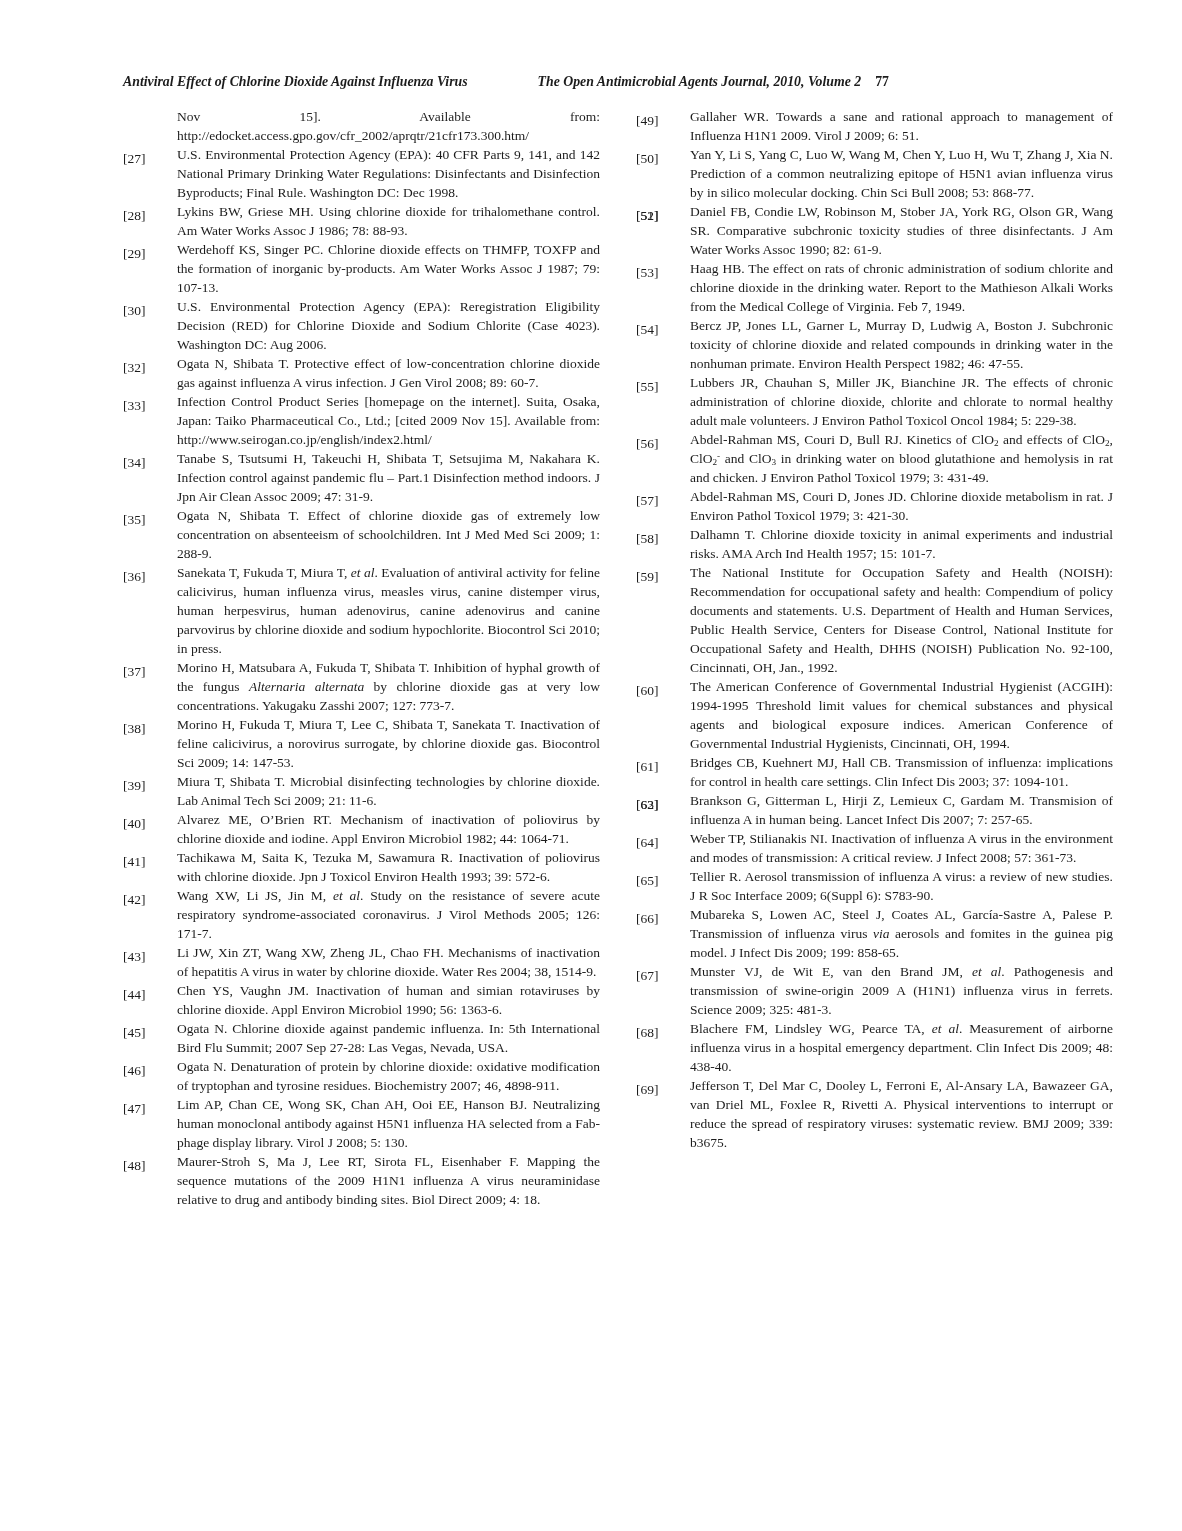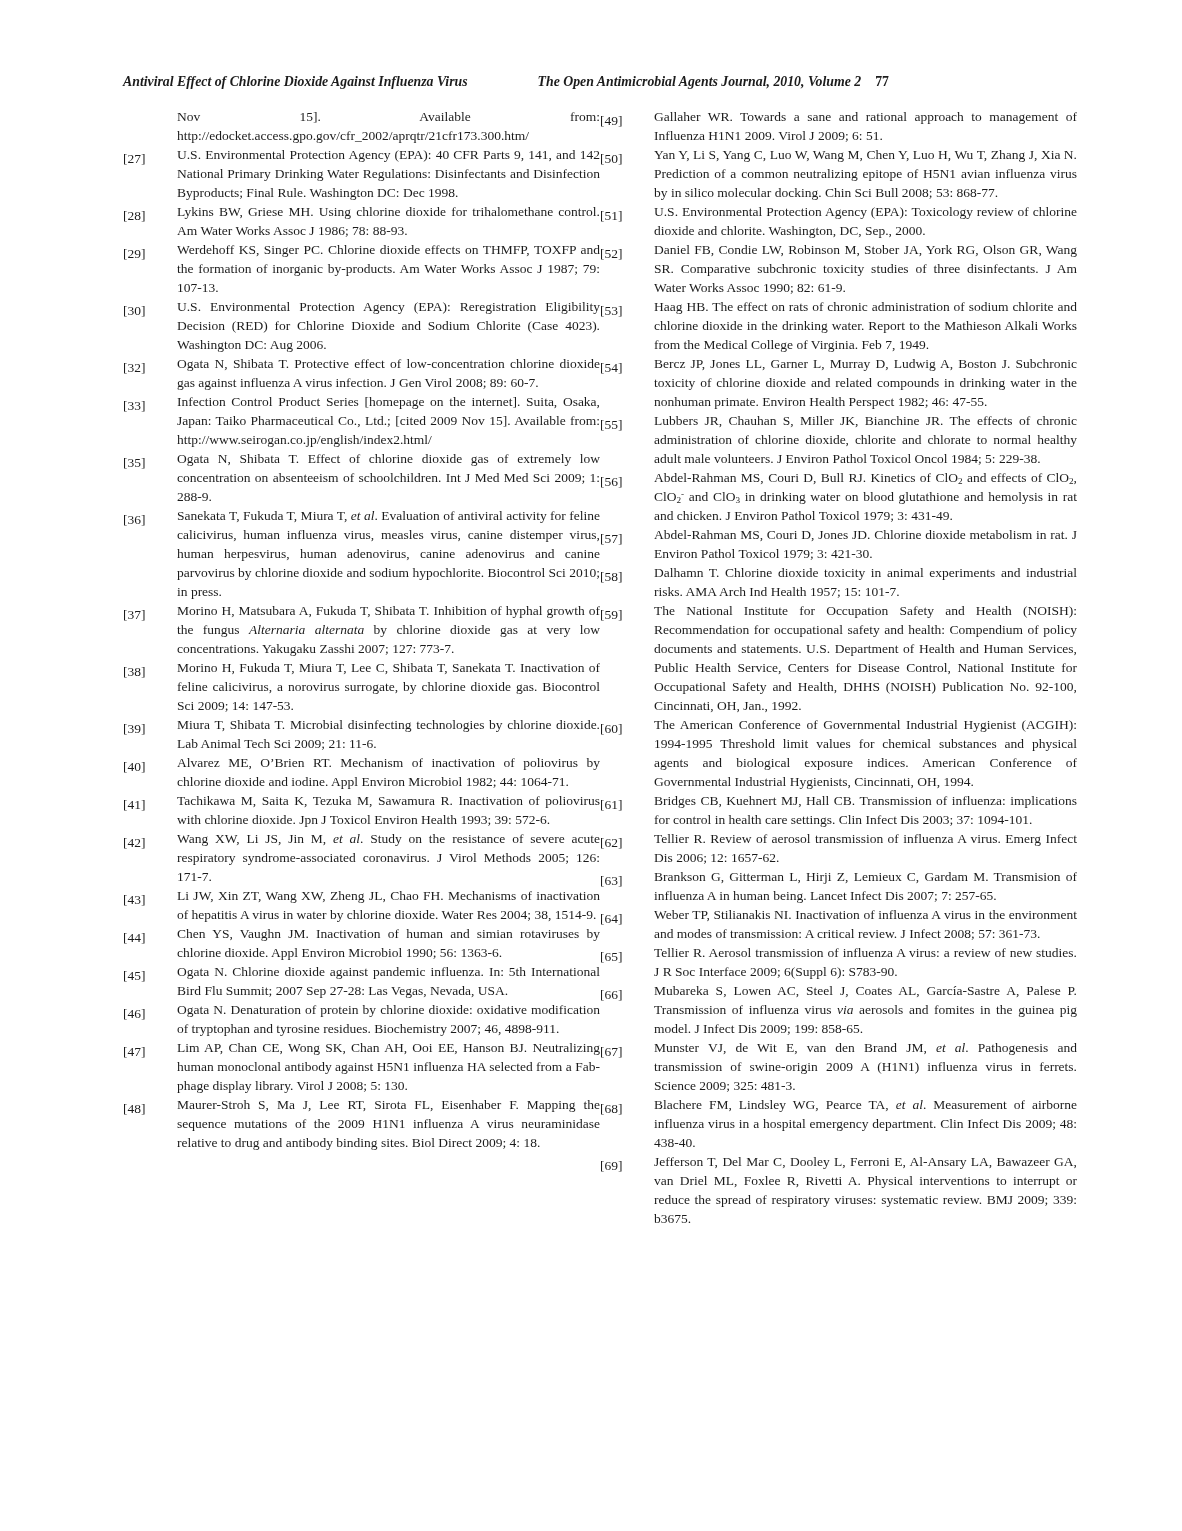--- a/index.html
+++ b/index.html
@@ -34,20 +34,21 @@
   .rh-journal {
     font-style: italic;
     font-weight: bold;
   }
   .rh-page {
     font-weight: bold;
     margin-left: 14px;
   }
   .columns {
     display: flex;
+    gap: 36px;
   }
   .col {
     width: 477px;
     flex: 0 0 477px;
   }
   .ref {
     position: relative;
     padding-left: 54px;
     font-size: 13.5px;
     line-height: 19px;
@@ -79,50 +80,51 @@
   </div>
   <div class="columns">
     <div class="col" id="col-left">
         <div class="ref"><span class="ref-num"></span><span class="ref-text"><span>Nov 15]. Available from: http://edocket.access.gpo.gov/cfr_2002/aprqtr/21cfr173.300.htm/</span></span></div>
         <div class="ref"><span class="ref-num">[27]</span><span class="ref-text"><span>U.S. Environmental Protection Agency (EPA): 40 CFR Parts 9, 141, and 142 National Primary Drinking Water Regulations: Disinfectants and Disinfection Byproducts; Final Rule. Washington DC: Dec 1998.</span></span></div>
         <div class="ref"><span class="ref-num">[28]</span><span class="ref-text"><span>Lykins BW, Griese MH. Using chlorine dioxide for trihalomethane control. Am Water Works Assoc J 1986; 78: 88-93.</span></span></div>
         <div class="ref"><span class="ref-num">[29]</span><span class="ref-text"><span>Werdehoff KS, Singer PC. Chlorine dioxide effects on THMFP, TOXFP and the formation of inorganic by-products. Am Water Works Assoc J 1987; 79: 107-13.</span></span></div>
         <div class="ref"><span class="ref-num">[30]</span><span class="ref-text"><span>U.S. Environmental Protection Agency (EPA): Reregistration Eligibility Decision (RED) for Chlorine Dioxide and Sodium Chlorite (Case 4023). Washington DC: Aug 2006.</span></span></div>
         <div class="ref"><span class="ref-num">[32]</span><span class="ref-text"><span>Ogata N, Shibata T. Protective effect of low-concentration chlorine dioxide gas against influenza A virus infection. J Gen Virol 2008; 89: 60-7.</span></span></div>
         <div class="ref"><span class="ref-num">[33]</span><span class="ref-text"><span>Infection Control Product Series [homepage on the internet]. Suita, Osaka, Japan: Taiko Pharmaceutical Co., Ltd.; [cited 2009 Nov 15]. Available from: http://www.seirogan.co.jp/english/index2.html/</span></span></div>
+        <div class="ref"><span class="ref-num">[34]</span><span class="ref-text"><span>Tanabe S, Tsutsumi H, Takeuchi H, Shibata T, Setsujima M, Nakahara K. Infection control against pandemic flu – Part.1 Disinfection method indoors. J Jpn Air Clean Assoc 2009; 47: 31-9.</span></span></div>
         <div class="ref"><span class="ref-num">[35]</span><span class="ref-text"><span>Ogata N, Shibata T. Effect of chlorine dioxide gas of extremely low concentration on absenteeism of schoolchildren. Int J Med Med Sci 2009; 1: 288-9.</span></span></div>
         <div class="ref"><span class="ref-num">[36]</span><span class="ref-text"><span>Sanekata T, Fukuda T, Miura T, </span><i>et al</i><span>. Evaluation of antiviral activity for feline calicivirus, human influenza virus, measles virus, canine distemper virus, human herpesvirus, human adenovirus, canine adenovirus and canine parvovirus by chlorine dioxide and sodium hypochlorite. Biocontrol Sci 2010; in press.</span></span></div>
         <div class="ref"><span class="ref-num">[37]</span><span class="ref-text"><span>Morino H, Matsubara A, Fukuda T, Shibata T. Inhibition of hyphal growth of the fungus </span><i>Alternaria alternata</i><span> by chlorine dioxide gas at very low concentrations. Yakugaku Zasshi 2007; 127: 773-7.</span></span></div>
         <div class="ref"><span class="ref-num">[38]</span><span class="ref-text"><span>Morino H, Fukuda T, Miura T, Lee C, Shibata T, Sanekata T. Inactivation of feline calicivirus, a norovirus surrogate, by chlorine dioxide gas. Biocontrol Sci 2009; 14: 147-53.</span></span></div>
         <div class="ref"><span class="ref-num">[39]</span><span class="ref-text"><span>Miura T, Shibata T. Microbial disinfecting technologies by chlorine dioxide. Lab Animal Tech Sci 2009; 21: 11-6.</span></span></div>
         <div class="ref"><span class="ref-num">[40]</span><span class="ref-text"><span>Alvarez ME, O’Brien RT. Mechanism of inactivation of poliovirus by chlorine dioxide and iodine. Appl Environ Microbiol 1982; 44: 1064-71.</span></span></div>
         <div class="ref"><span class="ref-num">[41]</span><span class="ref-text"><span>Tachikawa M, Saita K, Tezuka M, Sawamura R. Inactivation of poliovirus with chlorine dioxide. Jpn J Toxicol Environ Health 1993; 39: 572-6.</span></span></div>
         <div class="ref"><span class="ref-num">[42]</span><span class="ref-text"><span>Wang XW, Li JS, Jin M, </span><i>et al</i><span>. Study on the resistance of severe acute respiratory syndrome-associated coronavirus. J Virol Methods 2005; 126: 171-7.</span></span></div>
         <div class="ref"><span class="ref-num">[43]</span><span class="ref-text"><span>Li JW, Xin ZT, Wang XW, Zheng JL, Chao FH. Mechanisms of inactivation of hepatitis A virus in water by chlorine dioxide. Water Res 2004; 38, 1514-9.</span></span></div>
         <div class="ref"><span class="ref-num">[44]</span><span class="ref-text"><span>Chen YS, Vaughn JM. Inactivation of human and simian rotaviruses by chlorine dioxide. Appl Environ Microbiol 1990; 56: 1363-6.</span></span></div>
         <div class="ref"><span class="ref-num">[45]</span><span class="ref-text"><span>Ogata N. Chlorine dioxide against pandemic influenza. In: 5th International Bird Flu Summit; 2007 Sep 27-28: Las Vegas, Nevada, USA.</span></span></div>
         <div class="ref"><span class="ref-num">[46]</span><span class="ref-text"><span>Ogata N. Denaturation of protein by chlorine dioxide: oxidative modification of tryptophan and tyrosine residues. Biochemistry 2007; 46, 4898-911.</span></span></div>
         <div class="ref"><span class="ref-num">[47]</span><span class="ref-text"><span>Lim AP, Chan CE, Wong SK, Chan AH, Ooi EE, Hanson BJ. Neutralizing human monoclonal antibody against H5N1 influenza HA selected from a Fab-phage display library. Virol J 2008; 5: 130.</span></span></div>
         <div class="ref"><span class="ref-num">[48]</span><span class="ref-text"><span>Maurer-Stroh S, Ma J, Lee RT, Sirota FL, Eisenhaber F. Mapping the sequence mutations of the 2009 H1N1 influenza A virus neuraminidase relative to drug and antibody binding sites. Biol Direct 2009; 4: 18.</span></span></div>
       </div>
     <div class="col" id="col-right">
         <div class="ref"><span class="ref-num">[49]</span><span class="ref-text"><span>Gallaher WR. Towards a sane and rational approach to management of Influenza H1N1 2009. Virol J 2009; 6: 51.</span></span></div>
         <div class="ref"><span class="ref-num">[50]</span><span class="ref-text"><span>Yan Y, Li S, Yang C, Luo W, Wang M, Chen Y, Luo H, Wu T, Zhang J, Xia N. Prediction of a common neutralizing epitope of H5N1 avian influenza virus by in silico molecular docking. Chin Sci Bull 2008; 53: 868-77.</span></span></div>
-        <div class="ref"><span class="ref-num">[51]</span><span class="ref-text"><span>U.S. Environmental Protection Agency (EPA): Toxicology review of chlorine dioxide and chlorite. Washington, DC, Sep., 2000.</span></span></div>
+        <div class="ref"><span class="ref-num">[51]</span></div>
         <div class="ref"><span class="ref-num">[52]</span><span class="ref-text"><span>Daniel FB, Condie LW, Robinson M, Stober JA, York RG, Olson GR, Wang SR. Comparative subchronic toxicity studies of three disinfectants. J Am Water Works Assoc 1990; 82: 61-9.</span></span></div>
         <div class="ref"><span class="ref-num">[53]</span><span class="ref-text"><span>Haag HB. The effect on rats of chronic administration of sodium chlorite and chlorine dioxide in the drinking water. Report to the Mathieson Alkali Works from the Medical College of Virginia. Feb 7, 1949.</span></span></div>
         <div class="ref"><span class="ref-num">[54]</span><span class="ref-text"><span>Bercz JP, Jones LL, Garner L, Murray D, Ludwig A, Boston J. Subchronic toxicity of chlorine dioxide and related compounds in drinking water in the nonhuman primate. Environ Health Perspect 1982; 46: 47-55.</span></span></div>
         <div class="ref"><span class="ref-num">[55]</span><span class="ref-text"><span>Lubbers JR, Chauhan S, Miller JK, Bianchine JR. The effects of chronic administration of chlorine dioxide, chlorite and chlorate to normal healthy adult male volunteers. J Environ Pathol Toxicol Oncol 1984; 5: 229-38.</span></span></div>
         <div class="ref"><span class="ref-num">[56]</span><span class="ref-text"><span>Abdel-Rahman MS, Couri D, Bull RJ. Kinetics of ClO</span><sub>2</sub><span> and effects of ClO</span><sub>2</sub><span>, ClO</span><sub>2</sub><sup>-</sup><span> and ClO</span><sub>3</sub><span> in drinking water on blood glutathione and hemolysis in rat and chicken. J Environ Pathol Toxicol 1979; 3: 431-49.</span></span></div>
         <div class="ref"><span class="ref-num">[57]</span><span class="ref-text"><span>Abdel-Rahman MS, Couri D, Jones JD. Chlorine dioxide metabolism in rat. J Environ Pathol Toxicol 1979; 3: 421-30.</span></span></div>
         <div class="ref"><span class="ref-num">[58]</span><span class="ref-text"><span>Dalhamn T. Chlorine dioxide toxicity in animal experiments and industrial risks. AMA Arch Ind Health 1957; 15: 101-7.</span></span></div>
         <div class="ref"><span class="ref-num">[59]</span><span class="ref-text"><span>The National Institute for Occupation Safety and Health (NOISH): Recommendation for occupational safety and health: Compendium of policy documents and statements. U.S. Department of Health and Human Services, Public Health Service, Centers for Disease Control, National Institute for Occupational Safety and Health, DHHS (NOISH) Publication No. 92-100, Cincinnati, OH, Jan., 1992.</span></span></div>
         <div class="ref"><span class="ref-num">[60]</span><span class="ref-text"><span>The American Conference of Governmental Industrial Hygienist (ACGIH): 1994-1995 Threshold limit values for chemical substances and physical agents and biological exposure indices. American Conference of Governmental Industrial Hygienists, Cincinnati, OH, 1994.</span></span></div>
         <div class="ref"><span class="ref-num">[61]</span><span class="ref-text"><span>Bridges CB, Kuehnert MJ, Hall CB. Transmission of influenza: implications for control in health care settings. Clin Infect Dis 2003; 37: 1094-101.</span></span></div>
-        <div class="ref"><span class="ref-num">[62]</span><span class="ref-text"><span>Tellier R. Review of aerosol transmission of influenza A virus. Emerg Infect Dis 2006; 12: 1657-62.</span></span></div>
+        <div class="ref"><span class="ref-num">[62]</span></div>
         <div class="ref"><span class="ref-num">[63]</span><span class="ref-text"><span>Brankson G, Gitterman L, Hirji Z, Lemieux C, Gardam M. Transmision of influenza A in human being. Lancet Infect Dis 2007; 7: 257-65.</span></span></div>
         <div class="ref"><span class="ref-num">[64]</span><span class="ref-text"><span>Weber TP, Stilianakis NI. Inactivation of influenza A virus in the environment and modes of transmission: A critical review. J Infect 2008; 57: 361-73.</span></span></div>
         <div class="ref"><span class="ref-num">[65]</span><span class="ref-text"><span>Tellier R. Aerosol transmission of influenza A virus: a review of new studies. J R Soc Interface 2009; 6(Suppl 6): S783-90.</span></span></div>
         <div class="ref"><span class="ref-num">[66]</span><span class="ref-text"><span>Mubareka S, Lowen AC, Steel J, Coates AL, García-Sastre A, Palese P. Transmission of influenza virus </span><i>via</i><span> aerosols and fomites in the guinea pig model. J Infect Dis 2009; 199: 858-65.</span></span></div>
         <div class="ref"><span class="ref-num">[67]</span><span class="ref-text"><span>Munster VJ, de Wit E, van den Brand JM, </span><i>et al</i><span>. Pathogenesis and transmission of swine-origin 2009 A (H1N1) influenza virus in ferrets. Science 2009; 325: 481-3.</span></span></div>
         <div class="ref"><span class="ref-num">[68]</span><span class="ref-text"><span>Blachere FM, Lindsley WG, Pearce TA, </span><i>et al</i><span>. Measurement of airborne influenza virus in a hospital emergency department. Clin Infect Dis 2009; 48: 438-40.</span></span></div>
         <div class="ref"><span class="ref-num">[69]</span><span class="ref-text"><span>Jefferson T, Del Mar C, Dooley L, Ferroni E, Al-Ansary LA, Bawazeer GA, van Driel ML, Foxlee R, Rivetti A. Physical interventions to interrupt or reduce the spread of respiratory viruses: systematic review. BMJ 2009; 339: b3675.</span></span></div>
       </div>
   </div>
 </div>

